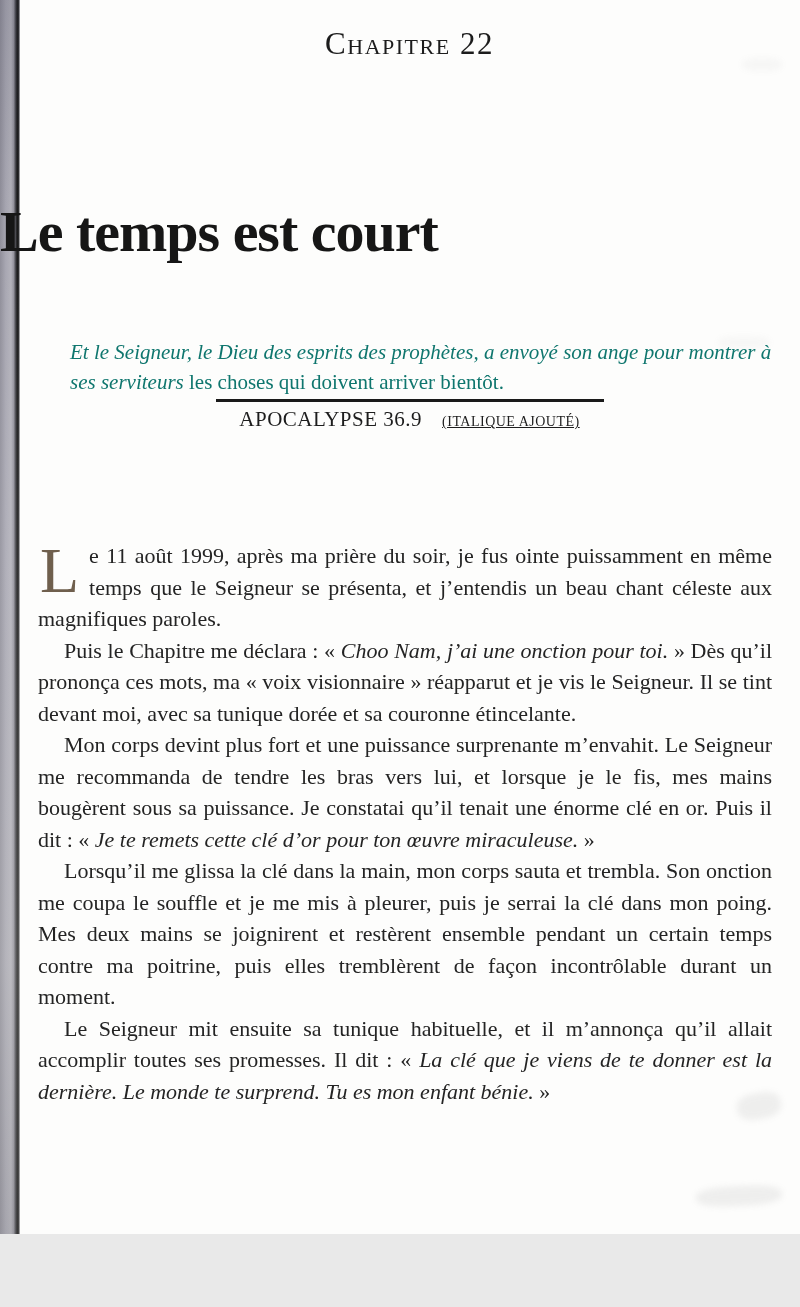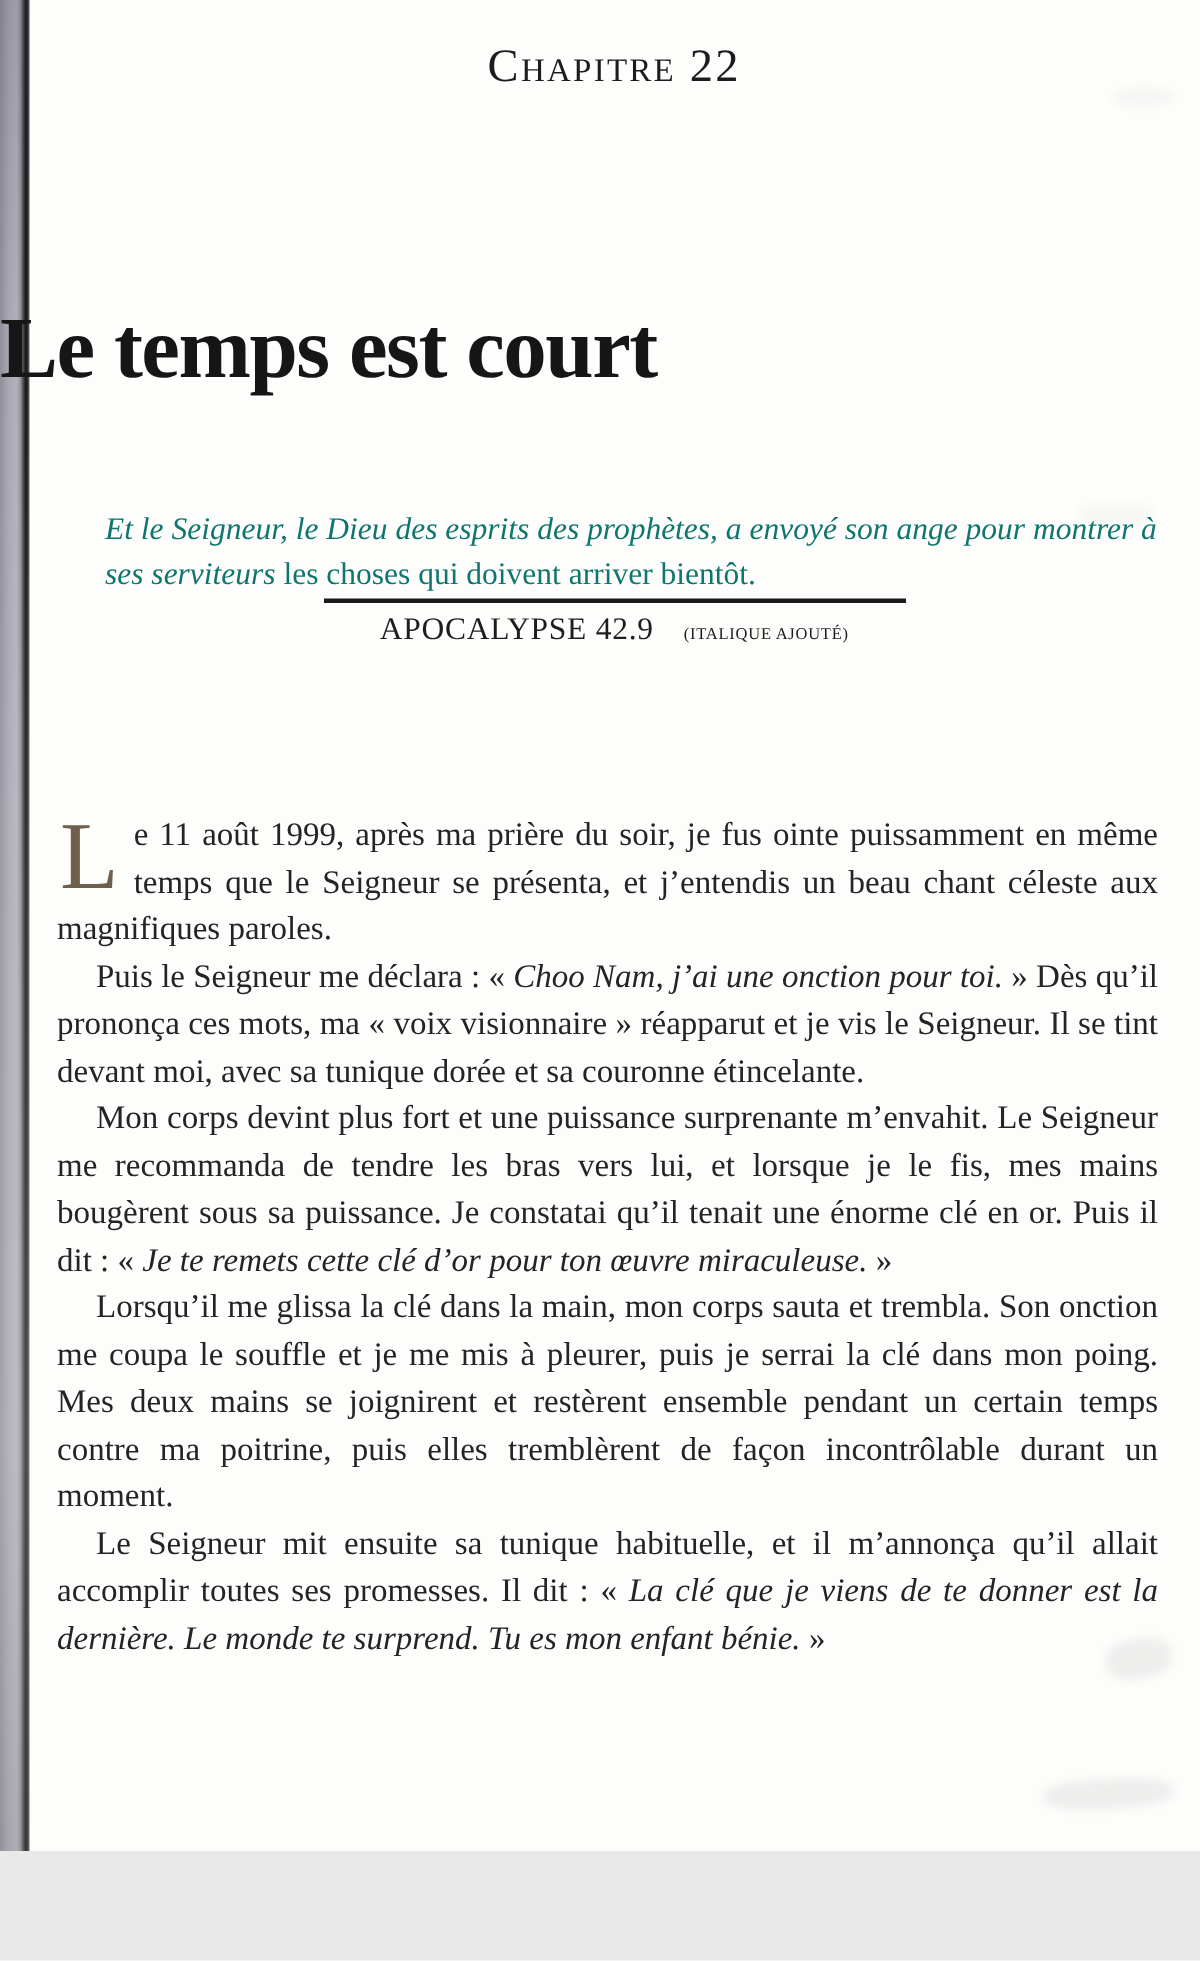--- a/index.html
+++ b/index.html
@@ -37,21 +37,21 @@
   .it { font-style:italic; }
   .rm { font-style:normal; }
   .rule {
     position:absolute; top:399px; left:50%; transform:translateX(-50%);
     width:388px; height:3px; background:#1a1a1a;
   }
   .source {
     position:absolute; top:407px; left:0; width:100%;
     text-align:center; font-size:21px; letter-spacing:.5px; color:#1d1d1d;
   }
-  .src-note { font-size:11px; margin-left:20px; letter-spacing:.5px; }
+  .src-note { font-size:14px; margin-left:20px; letter-spacing:.5px;text-decoration:underline; }
   .body {
     position:absolute; top:540px; left:38px; width:734px;
     font-size:22px; line-height:31.5px; text-align:justify;
     color:#242424;
   }
   .par { margin:0; }
   .ind { text-indent:26px; }
   .dropcap {
     float:left; font-size:64px; line-height:52px;
     padding:5px 10px 0 2px; color:#6f5f4d; font-weight:normal;
@@ -84,25 +84,25 @@
 
   <div class="chapter">Chapitre 22</div>
 
   <h1 class="title">Le temps est court</h1>
 
   <div class="epigraph"><span class="it">Et le Seigneur, le Dieu des esprits des prophètes, a envoyé son ange pour montrer à ses serviteurs</span><span class="rm"> les choses qui doivent arriver bientôt.</span></div>
 
   <div class="rule"></div>
 
   <div class="source">
-    <span class="src-main">APOCALYPSE 42.9</span><span class="src-note">(ITALIQUE AJOUTÉ)</span>
+    <span class="src-main">APOCALYPSE 36.9</span><span class="src-note">(ITALIQUE AJOUTÉ)</span>
   </div>
 
   <div class="body">
     <p class="par"><span class="dropcap">L</span><span><span class="rm">e 11 août 1999, après ma prière du soir, je fus ointe puissamment en même temps que le Seigneur se présenta, et j’entendis un beau chant céleste aux magnifiques paroles.</span></span></p>
-    <p class="par ind"><span><span class="rm">Puis le Seigneur me déclara : « </span><span class="it">Choo Nam, j’ai une onction pour toi.</span><span class="rm"> » Dès qu’il prononça ces mots, ma « voix visionnaire » réapparut et je vis le Seigneur. Il se tint devant moi, avec sa tunique dorée et sa couronne étincelante.</span></span></p>
+    <p class="par ind"><span><span class="rm">Puis le Chapitre me déclara : « </span><span class="it">Choo Nam, j’ai une onction pour toi.</span><span class="rm"> » Dès qu’il prononça ces mots, ma « voix visionnaire » réapparut et je vis le Seigneur. Il se tint devant moi, avec sa tunique dorée et sa couronne étincelante.</span></span></p>
     <p class="par ind"><span><span class="rm">Mon corps devint plus fort et une puissance surprenante m’envahit. Le Seigneur me recommanda de tendre les bras vers lui, et lorsque je le fis, mes mains bougèrent sous sa puissance. Je constatai qu’il tenait une énorme clé en or. Puis il dit : « </span><span class="it">Je te remets cette clé d’or pour ton œuvre miraculeuse.</span><span class="rm"> »</span></span></p>
     <p class="par ind"><span><span class="rm">Lorsqu’il me glissa la clé dans la main, mon corps sauta et trembla. Son onction me coupa le souffle et je me mis à pleurer, puis je serrai la clé dans mon poing. Mes deux mains se joignirent et restèrent ensemble pendant un certain temps contre ma poitrine, puis elles tremblèrent de façon incontrôlable durant un moment.</span></span></p>
     <p class="par ind"><span><span class="rm">Le Seigneur mit ensuite sa tunique habituelle, et il m’annonça qu’il allait accomplir toutes ses promesses. Il dit : « </span><span class="it">La clé que je viens de te donner est la dernière. Le monde te surprend. Tu es mon enfant bénie.</span><span class="rm"> »</span></span></p>
   </div>
 
 
 </div>
 
 </body></html>

